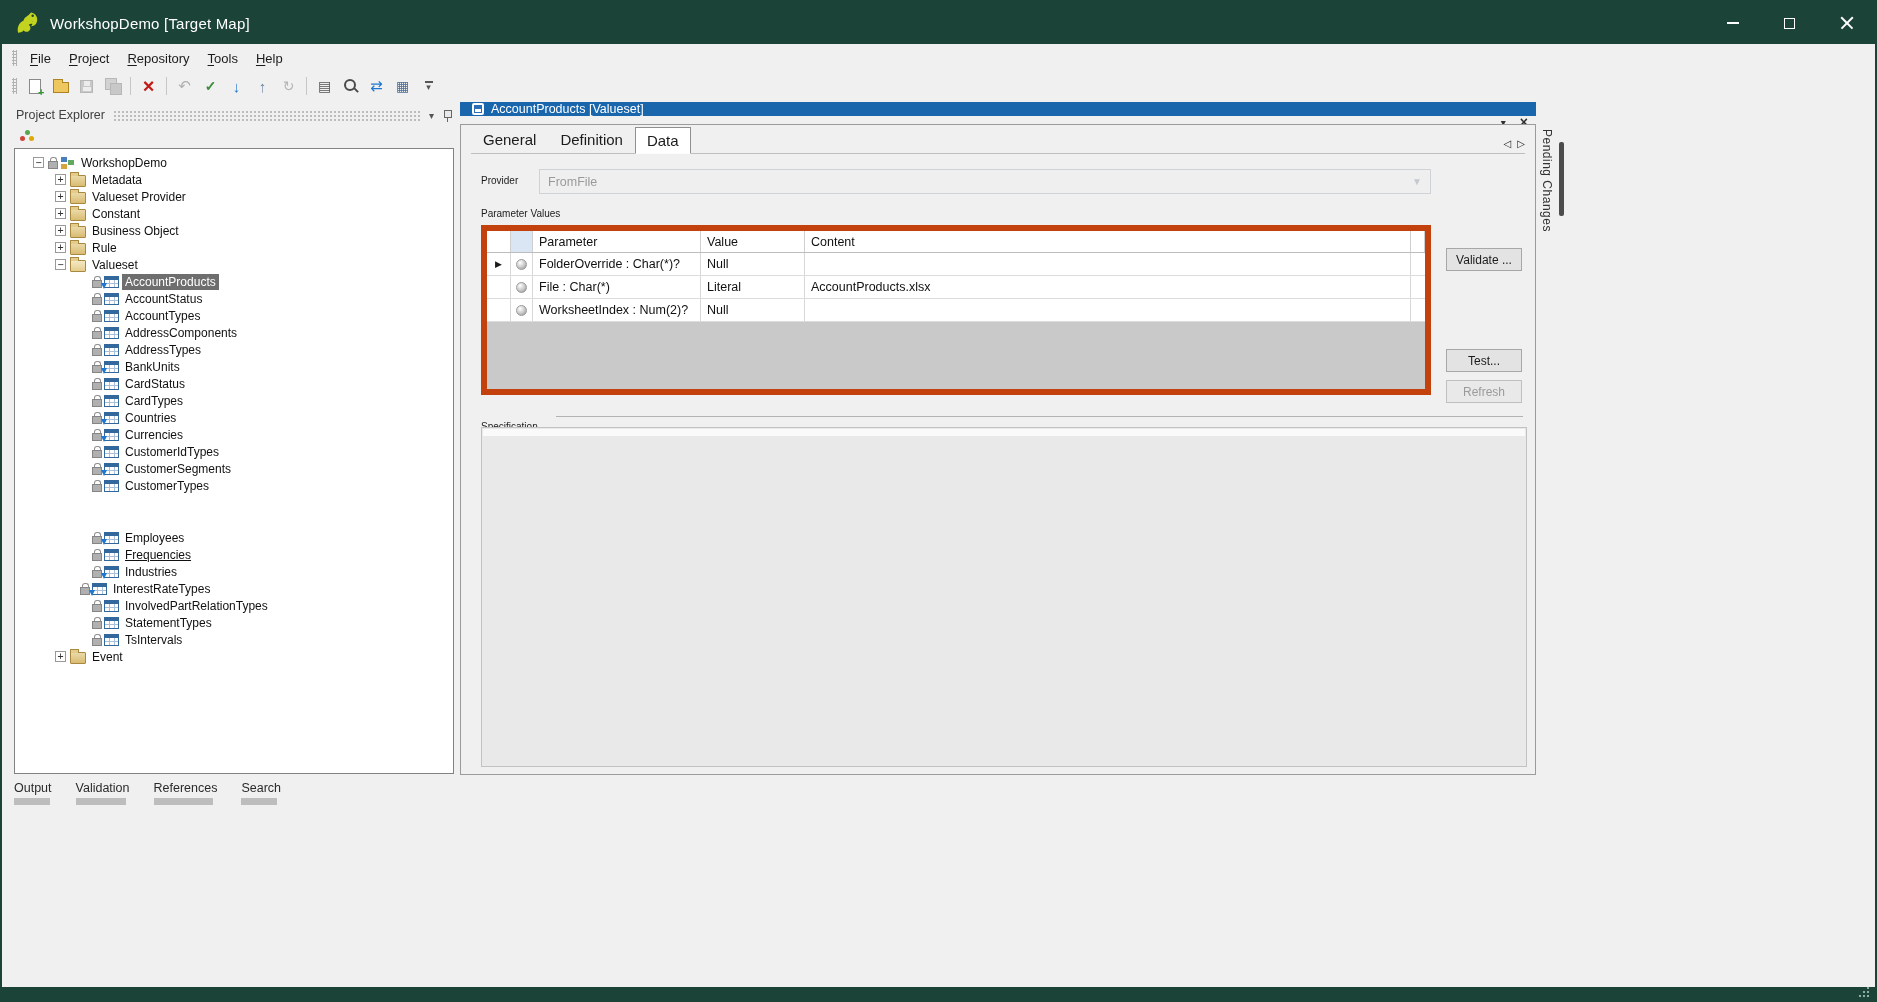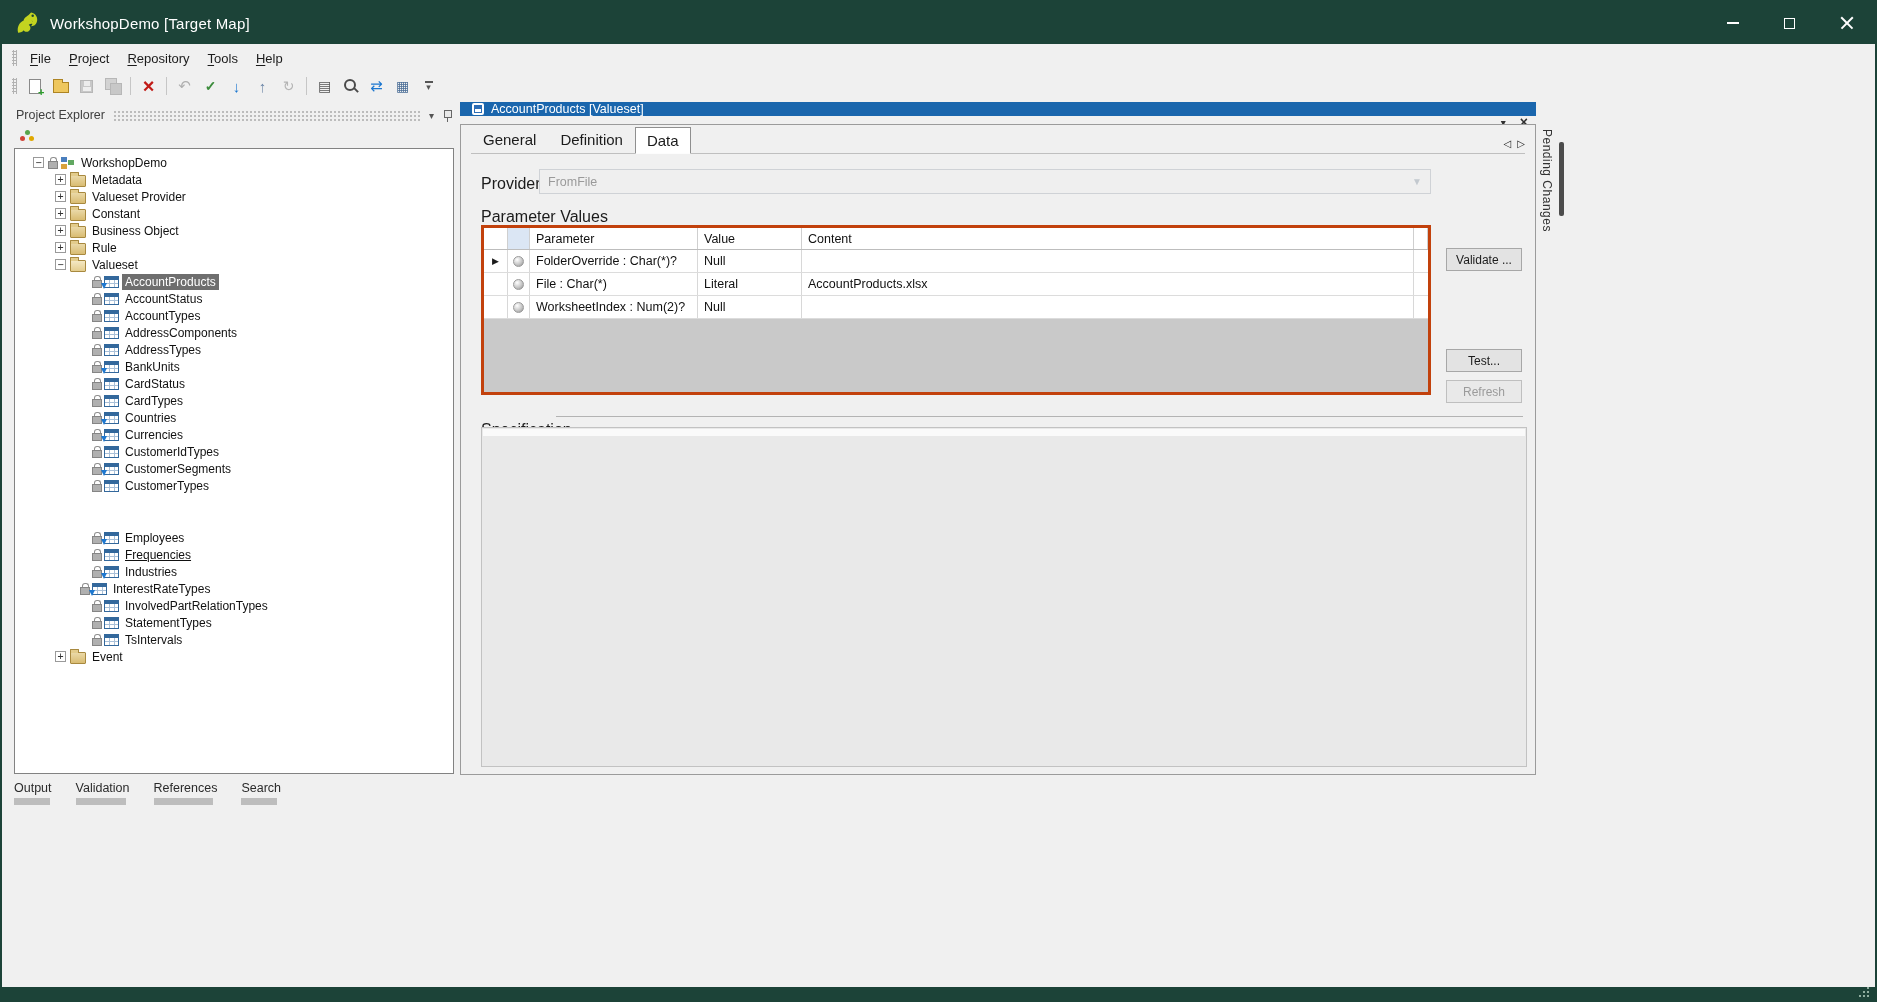--- a/index.html
+++ b/index.html
@@ -132,26 +132,26 @@
   .doc-body { position:absolute; left:458px; top:122px; width:1076px; height:651px; background:#f0f0f0;
               border:1px solid #9b9b9b; }
 
   .tabs-row { position:absolute; left:10px; top:4px; right:10px; height:25px; display:flex;
               align-items:flex-end; border-bottom:1px solid #bfbfbf; }
   .tab { padding:4px 11px; font-size:15px; color:#1b1b1b; border:1px solid transparent; }
   .tab.active { background:#fff; border:1px solid #8f8f8f; border-bottom-color:#fdfdfd; position:relative; top:1px; }
   .tab-nav { margin-left:auto; display:flex; gap:6px; align-items:center; padding-bottom:4px; color:#222; }
   .tab-nav span { font-size:10px; }
 
-  .lbl { position:absolute; font-size:16px; color:#1b1b1b; }
+  .lbl { position:absolute; font-size:10px; color:#1b1b1b; }
   .provider-combo { position:absolute; left:78px; top:44px; width:892px; height:25px; background:#efefef;
       border:1px solid #cfd2d6; display:flex; align-items:center; padding:0 8px; color:#9a9a9a; font-size:12.5px; }
   .combo-chevron { margin-left:auto; color:#c3c9cf; font-size:10px; }
 
-  .grid { position:absolute; left:20px; top:100px; width:950px; height:170px; border:3px solid #c2410c;
+  .grid { position:absolute; left:20px; top:100px; width:950px; height:170px; border:6px solid #c2410c;
           background:#c9c9c9; overflow:hidden; }
   .g-row { display:flex; background:#fff; height:23px; border-bottom:1px solid #dcdcdc; align-items:stretch; }
   .g-head { height:22px; border-bottom:1px solid #bdbdbd; }
   .g-cell { border-right:1px solid #d8d8d8; display:flex; align-items:center; font-size:12.5px; color:#111;
             padding-left:6px; overflow:hidden; white-space:nowrap; }
   .g-head .g-cell { border-right:1px solid #cfcfcf; }
   .gc-ind { width:24px; padding-left:0; justify-content:center; }
   .gc-icon { width:22px; padding-left:0; justify-content:center; }
   .g-head .gc-icon { background:#dbe6f4; }
   .gc-param { width:168px; }

